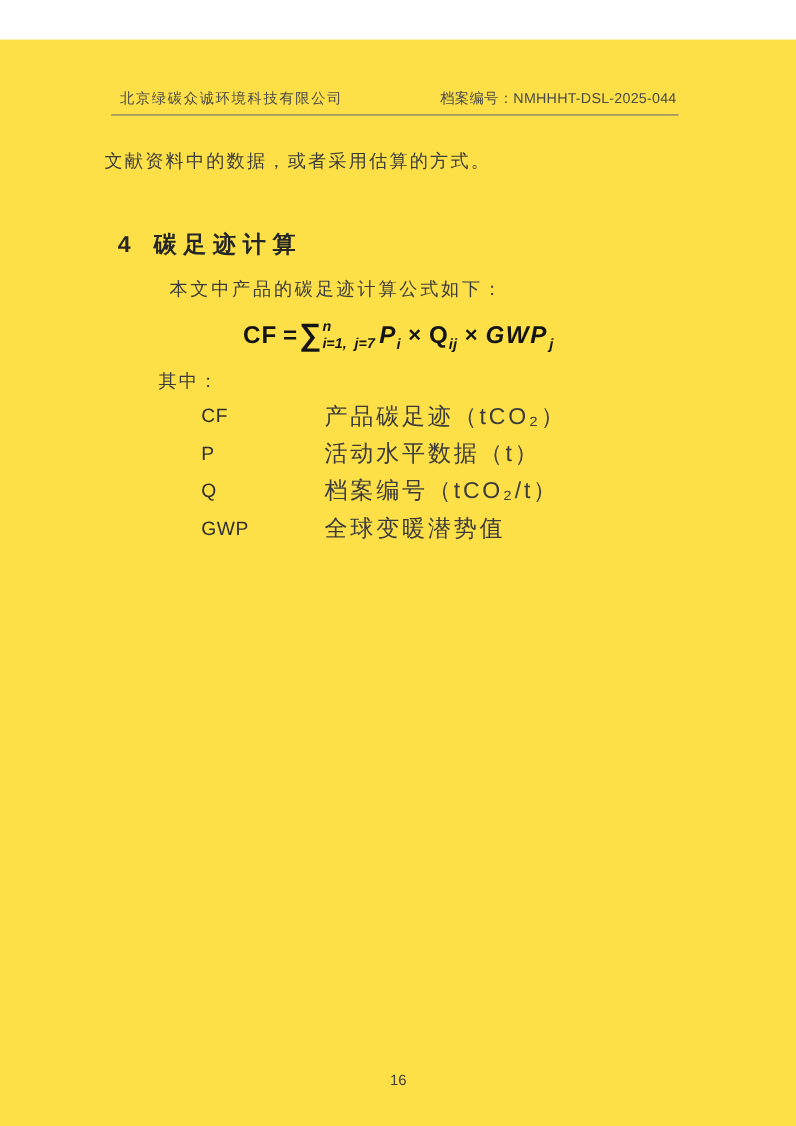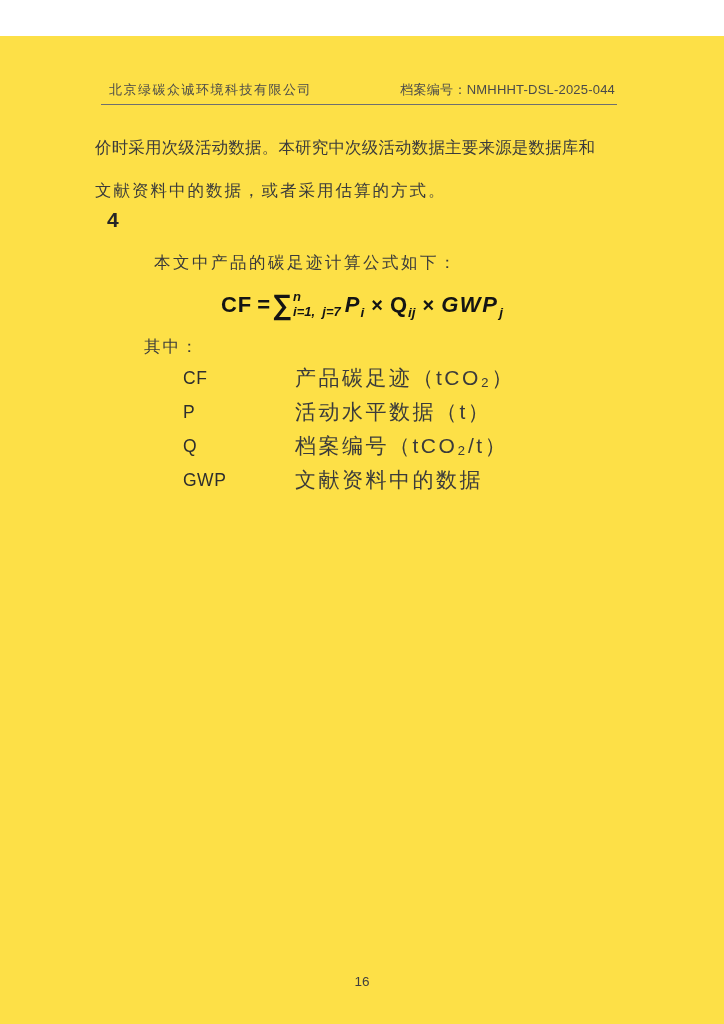--- a/index.html
+++ b/index.html
@@ -161,26 +161,26 @@
 <div class="page">
 
   <div class="hdr">
     <span class="hdr-company">北京绿碳众诚环境科技有限公司</span>
     <span class="hdr-archive">
       <span>档案编号：</span><span class="num">NMHHHT-DSL-2025-044</span>
     </span>
   </div>
 
   <div class="para">
-    <div class="ln1">价时采用次级活动数据。本研究中次级活动数据主要来源是数据库和</div>
     <div class="ln2">文献资料中的数据，或者采用估算的方式。</div>
   </div>
 
   <div class="sec-h">
     <span class="sec-num">4</span>
+    <span class="sec-title">碳足迹计算</span>
   </div>
 
   <div class="f-intro">本文中产品的碳足迹计算公式如下：</div>
 
   <div class="formula">
     <span class="f-lhs">CF</span>
     <span class="f-eq">=</span>
     <span class="f-sigma">∑</span>
     <span class="f-limits">
       <span class="f-sup">n</span>
@@ -206,19 +206,19 @@
     <div class="def-row">
       <span class="def-sym">P</span>
       <span class="def-desc">活动水平数据（t）</span>
     </div>
     <div class="def-row">
       <span class="def-sym">Q</span>
       <span class="def-desc">档案编号（tCO₂/t）</span>
     </div>
     <div class="def-row">
       <span class="def-sym">GWP</span>
-      <span class="def-desc">文献资料中的数据</span>
+      <span class="def-desc">全球变暖潜势值</span>
     </div>
   </div>
 
   <div class="footer">16</div>
 
 </div>
 
 </body></html>

